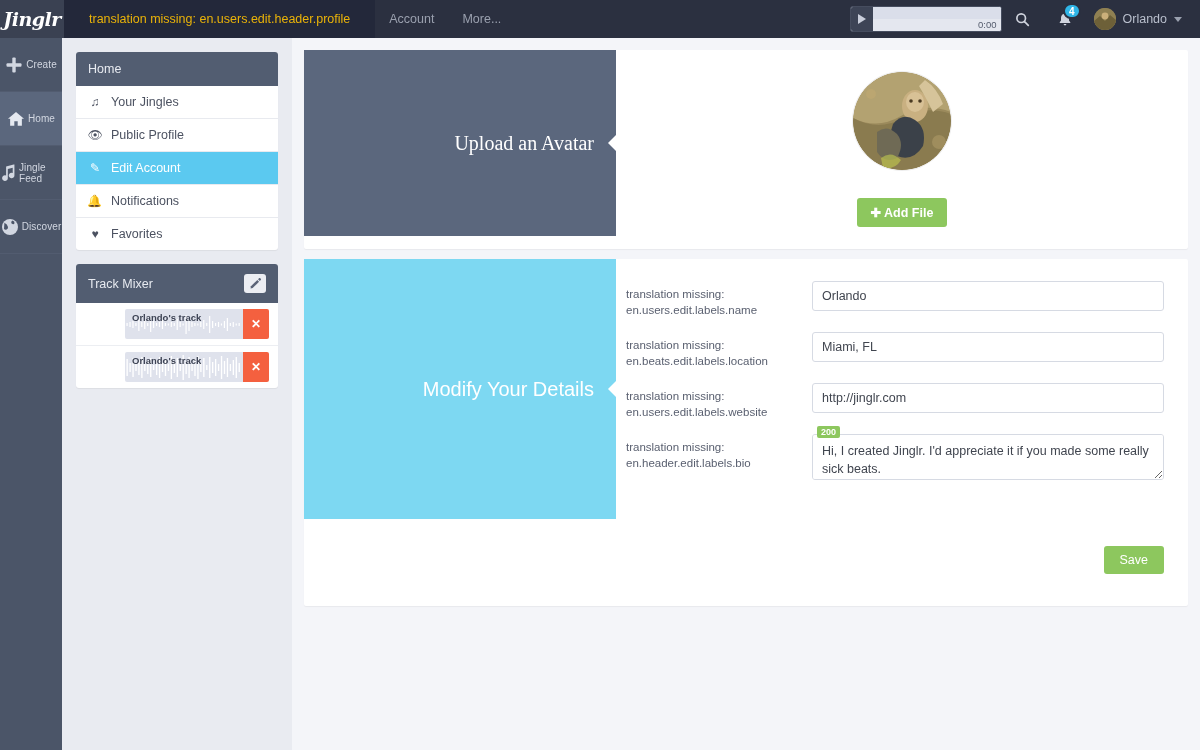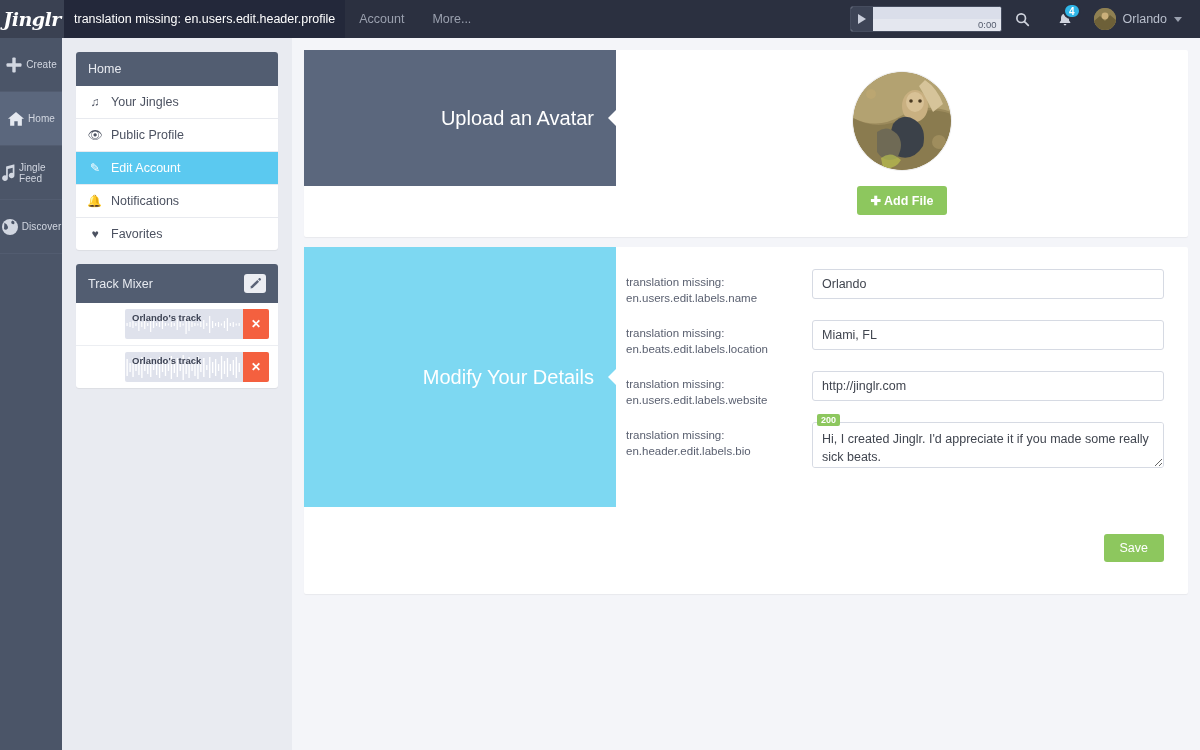--- a/index.html
+++ b/index.html
@@ -16,22 +16,22 @@
     position: absolute; top: 0; left: 0; width: 1200px; height: 38px;
     background: #2b3040; display: flex; align-items: stretch; z-index: 20;
   }
   .brand {
     width: 64px; height: 38px; background: #3a4152;
     display: flex; align-items: center; justify-content: center;
     color: #fff; font-family: "DejaVu Serif", serif; font-style: italic;
     font-size: 19px; font-weight: 700; letter-spacing: -0.5px;
   }
   .crumb {
-    display: flex; align-items: center; padding: 0 10px;
-    background: #23283a; color: #ffffff; font-size: 12.5px; height: 38px;
+    display: flex; align-items: center; padding: 0 25px;
+    background: #23283a; color: #eab308; font-size: 12.5px; height: 38px;
     white-space: nowrap;
   }
   .topnav { display: flex; align-items: center; height: 38px; }
   .topnav a {
     color: #9aa0ae; font-size: 12.5px; text-decoration: none;
     padding: 0 14px; line-height: 38px;
   }
   .topright {
     margin-left: auto; display: flex; align-items: center;
     height: 38px; padding-right: 12px; gap: 0;
@@ -139,30 +139,30 @@
   }
 
   
   .main { position: absolute; left: 292px; top: 38px; width: 908px; height: 712px; background: #f4f5f9; padding: 12px; }
   .card { display: flex; background: #fff; border-radius: 2px; box-shadow: 0 1px 1px rgba(0,0,0,.05); margin-bottom: 10px; overflow: visible; }
   .panel {
     width: 312px; flex: none; position: relative;
     display: flex; align-items: center; justify-content: flex-end;
     padding-right: 22px; color: #fff; font-size: 20px; font-weight: 300;
   }
-  .panel.slate { background: #5b677d; height: 136px; }
+  .panel.slate { background: #5b677d; height: 186px; font-family: Liberation Serif, serif; }
   .panel.cyan  { background: #7dd8f2; height: 260px; }
   .panel .notch {
     position: absolute; right: -1px; top: 50%; transform: translateY(-50%);
     width: 0; height: 0; border-top: 9px solid transparent;
     border-bottom: 9px solid transparent; border-right: 9px solid #fff;
   }
   .panel-body { flex: 1; display: flex; flex-direction: column; }
 
-  .avatar-body { align-items: center; justify-content: center; padding: 22px 0; }
+  .avatar-body { align-items: center; justify-content: center; padding: 22px 0; gap: 12px; }
   .avatar-pic {
     width: 98px; height: 98px; border-radius: 50%; overflow: hidden;
     box-shadow: 0 0 0 1px rgba(0,0,0,.07);
   }
   .btn-green {
     background: #8dc75e; color: #fff; border: none; border-radius: 3px;
     font-size: 12.5px; font-weight: 700; padding: 7px 14px;
     font-family: "Liberation Sans", sans-serif; margin-top: 16px;
   }
 

